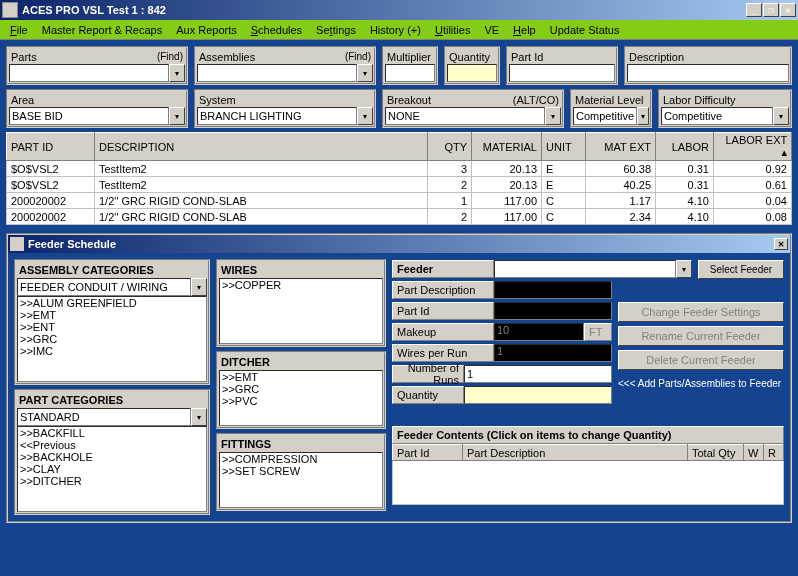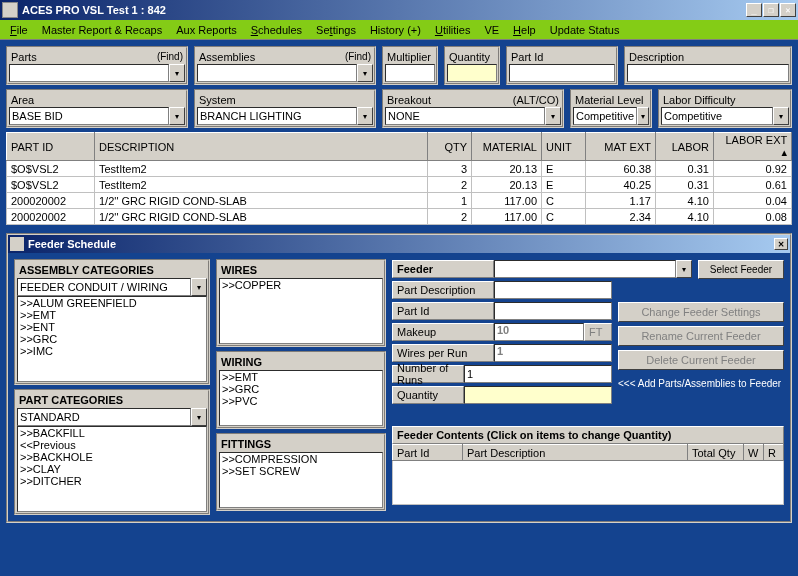--- a/index.html
+++ b/index.html
@@ -30,23 +30,23 @@
 .subwin .subtitle { height: 18px; background: linear-gradient(to right, #0A246A, #A6CAF0); color: white; display: flex; align-items: center; padding: 0 2px; }
 .subwin .subtitle .sicon { width: 14px; height: 14px; background: #D4D0C8; margin-right: 4px; }
 .subwin .subtitle .xbtn { width: 14px; height: 12px; background: #D4D0C8; border: 1px solid #fff; border-right-color:#404040; border-bottom-color:#404040; color: black; display:flex;align-items:center;justify-content:center;font-size:8px;font-weight:bold; }
 .subbody { padding: 6px; display: flex; gap: 6px; }
 .col { display: flex; flex-direction: column; gap: 4px; }
 .panel { border: 2px groove #D4D0C8; background: #D4D0C8; padding: 1px; }
 .panel .plbl { background: #D4D0C8; padding: 1px 2px; font-weight: bold; height: 16px; display:flex;align-items:center; }
 .listbox { background: white; border: 1px inset #808080; overflow: hidden; }
 .listbox .litem { padding: 0 2px; white-space: nowrap; }
 .feederform .frow { display: flex; align-items: center; height: 20px; margin-bottom: 1px; }
-.feederform .flbl { background: #D4D0C8; width: 102px; padding: 1px 4px; height: 18px; display: flex; align-items: center; border: 1px solid #808080; border-top-color:#fff; border-left-color:#fff; }
+.feederform .flbl { background: #D4D0C8; width: 102px; padding: 1px 4px; height: 18px; display: flex; align-items: center; border: 1px solid #808080; border-top-color:#fff; border-left-color:#fff;text-align:right; }
 .feederform .finp { background: white; border: 1px inset #808080; height: 18px; padding: 0 2px; flex:1; }
-.feederform .finp.dis { background: #ffffff; font-weight: bold; }
+.feederform .finp.dis { background: #000000; }
 .feederform .finp.yel { background: #FFFFCC; }
 .btn { background: #D4D0C8; border: 1px solid #fff; border-right-color:#404040; border-bottom-color:#404040; padding: 3px 6px; text-align: center; color:#000; }
 .btn.dis { color: #808080; }
 .hint { color: white; font-size: 10px; }
 .contentshdr { background: #D4D0C8; padding: 2px 4px; font-weight: bold; border: 1px solid #808080; border-top-color:#fff; border-left-color:#fff; }
 </style>
 </head>
 <body>
 
 <div class="titlebar">
@@ -267,21 +267,21 @@
       </div>
 
       <div class="col" style="width:170px">
         <div class="panel">
           <div class="plbl">WIRES</div>
           <div class="listbox" id="wires-list" style="height:66px">
               <div class="litem">&gt;&gt;COPPER</div>
             </div>
         </div>
         <div class="panel">
-          <div class="plbl">WIRING</div>
+          <div class="plbl">DITCHER</div>
           <div class="listbox" id="elbows-list" style="height:56px">
               <div class="litem">&gt;&gt;EMT</div>
               <div class="litem">&gt;&gt;GRC</div>
               <div class="litem">&gt;&gt;PVC</div>
             </div>
         </div>
         <div class="panel">
           <div class="plbl">FITTINGS</div>
           <div class="listbox" id="fittings-list" style="height:56px">
               <div class="litem">&gt;&gt;COMPRESSION</div>

